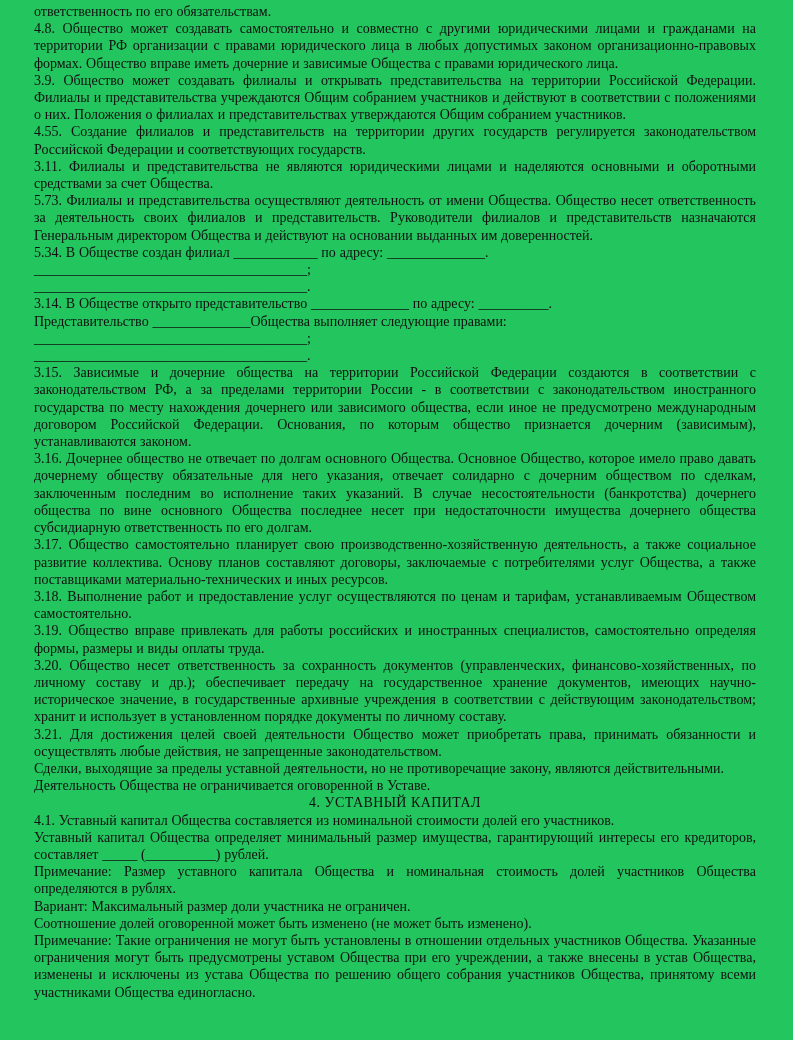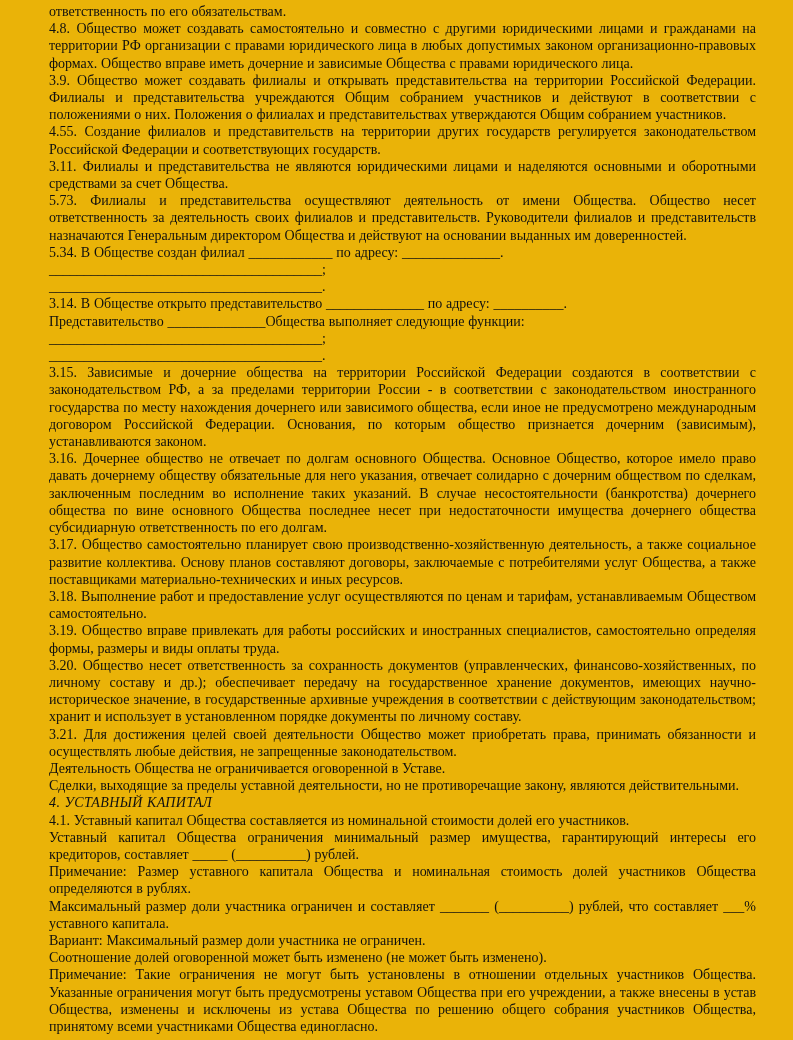--- a/index.html
+++ b/index.html
@@ -9,67 +9,66 @@
   }
   body {
     width: 793px;
     height: 1040px;
     overflow: hidden;
   }
   .page {
     box-sizing: border-box;
     width: 793px;
     height: 1040px;
-    padding: 3px 37px 0 49px;
-    background: #eab308;
+    padding: 3px 37px 0 34px;
+    background: #22c55e;
     font-family: "Liberation Serif", "DejaVu Serif", serif;
     font-size: 14px;
     line-height: 17.2px;
     color: #101010;
   }
   .para {
     margin: 0;
     padding: 0;
     text-align: justify;
     word-spacing: 0.02em;
   }
   .para.heading {
-    font-style: italic;
+    text-align: center;
     letter-spacing: 0.4px;
   }
 </style>
 </head>
 <body>
 
 <div class="page">
   <div id="doc-body">
       <p class="para">ответственность по его обязательствам.</p>
       <p class="para">4.8. Общество может создавать самостоятельно и совместно с другими юридическими лицами и гражданами на территории РФ организации с правами юридического лица в любых допустимых законом организационно-правовых формах. Общество вправе иметь дочерние и зависимые Общества с правами юридического лица.</p>
       <p class="para">3.9. Общество может создавать филиалы и открывать представительства на территории Российской Федерации. Филиалы и представительства учреждаются Общим собранием участников и действуют в соответствии с положениями о них. Положения о филиалах и представительствах утверждаются Общим собранием участников.</p>
       <p class="para">4.55. Создание филиалов и представительств на территории других государств регулируется законодательством Российской Федерации и соответствующих государств.</p>
       <p class="para">3.11. Филиалы и представительства не являются юридическими лицами и наделяются основными и оборотными средствами за счет Общества.</p>
       <p class="para">5.73. Филиалы и представительства осуществляют деятельность от имени Общества. Общество несет ответственность за деятельность своих филиалов и представительств. Руководители филиалов и представительств назначаются Генеральным директором Общества и действуют на основании выданных им доверенностей.</p>
       <p class="para">5.34. В Обществе создан филиал ____________ по адресу: ______________.</p>
       <p class="para">_______________________________________;</p>
       <p class="para">_______________________________________.</p>
       <p class="para">3.14. В Обществе открыто представительство ______________ по адресу: __________.</p>
-      <p class="para">Представительство ______________Общества выполняет следующие функции:</p>
+      <p class="para">Представительство ______________Общества выполняет следующие правами:</p>
       <p class="para">_______________________________________;</p>
       <p class="para">_______________________________________.</p>
       <p class="para">3.15. Зависимые и дочерние общества на территории Российской Федерации создаются в соответствии с законодательством РФ, а за пределами территории России - в соответствии с законодательством иностранного государства по месту нахождения дочернего или зависимого общества, если иное не предусмотрено международным договором Российской Федерации. Основания, по которым общество признается дочерним (зависимым), устанавливаются законом.</p>
       <p class="para">3.16. Дочернее общество не отвечает по долгам основного Общества. Основное Общество, которое имело право давать дочернему обществу обязательные для него указания, отвечает солидарно с дочерним обществом по сделкам, заключенным последним во исполнение таких указаний. В случае несостоятельности (банкротства) дочернего общества по вине основного Общества последнее несет при недостаточности имущества дочернего общества субсидиарную ответственность по его долгам.</p>
       <p class="para">3.17. Общество самостоятельно планирует свою производственно-хозяйственную деятельность, а также социальное развитие коллектива. Основу планов составляют договоры, заключаемые с потребителями услуг Общества, а также поставщиками материально-технических и иных ресурсов.</p>
       <p class="para">3.18. Выполнение работ и предоставление услуг осуществляются по ценам и тарифам, устанавливаемым Обществом самостоятельно.</p>
       <p class="para">3.19. Общество вправе привлекать для работы российских и иностранных специалистов, самостоятельно определяя формы, размеры и виды оплаты труда.</p>
       <p class="para">3.20. Общество несет ответственность за сохранность документов (управленческих, финансово-хозяйственных, по личному составу и др.); обеспечивает передачу на государственное хранение документов, имеющих научно-историческое значение, в государственные архивные учреждения в соответствии с действующим законодательством; хранит и использует в установленном порядке документы по личному составу.</p>
       <p class="para">3.21. Для достижения целей своей деятельности Общество может приобретать права, принимать обязанности и осуществлять любые действия, не запрещенные законодательством.</p>
+      <p class="para">Сделки, выходящие за пределы уставной деятельности, но не противоречащие закону, являются действительными.</p>
       <p class="para">Деятельность Общества не ограничивается оговоренной в Уставе.</p>
-      <p class="para">Сделки, выходящие за пределы уставной деятельности, но не противоречащие закону, являются действительными.</p>
       <p class="para heading">4. УСТАВНЫЙ КАПИТАЛ</p>
       <p class="para">4.1. Уставный капитал Общества составляется из номинальной стоимости долей его участников.</p>
-      <p class="para">Уставный капитал Общества ограничения минимальный размер имущества, гарантирующий интересы его кредиторов, составляет _____ (__________) рублей.</p>
+      <p class="para">Уставный капитал Общества определяет минимальный размер имущества, гарантирующий интересы его кредиторов, составляет _____ (__________) рублей.</p>
       <p class="para">Примечание: Размер уставного капитала Общества и номинальная стоимость долей участников Общества определяются в рублях.</p>
-      <p class="para">Максимальный размер доли участника ограничен и составляет _______ (__________) рублей, что составляет ___% уставного капитала.</p>
       <p class="para">Вариант: Максимальный размер доли участника не ограничен.</p>
       <p class="para">Соотношение долей оговоренной может быть изменено (не может быть изменено).</p>
       <p class="para">Примечание: Такие ограничения не могут быть установлены в отношении отдельных участников Общества. Указанные ограничения могут быть предусмотрены уставом Общества при его учреждении, а также внесены в устав Общества, изменены и исключены из устава Общества по решению общего собрания участников Общества, принятому всеми участниками Общества единогласно.</p>
     </div>
 </div>
 
 </body></html>

